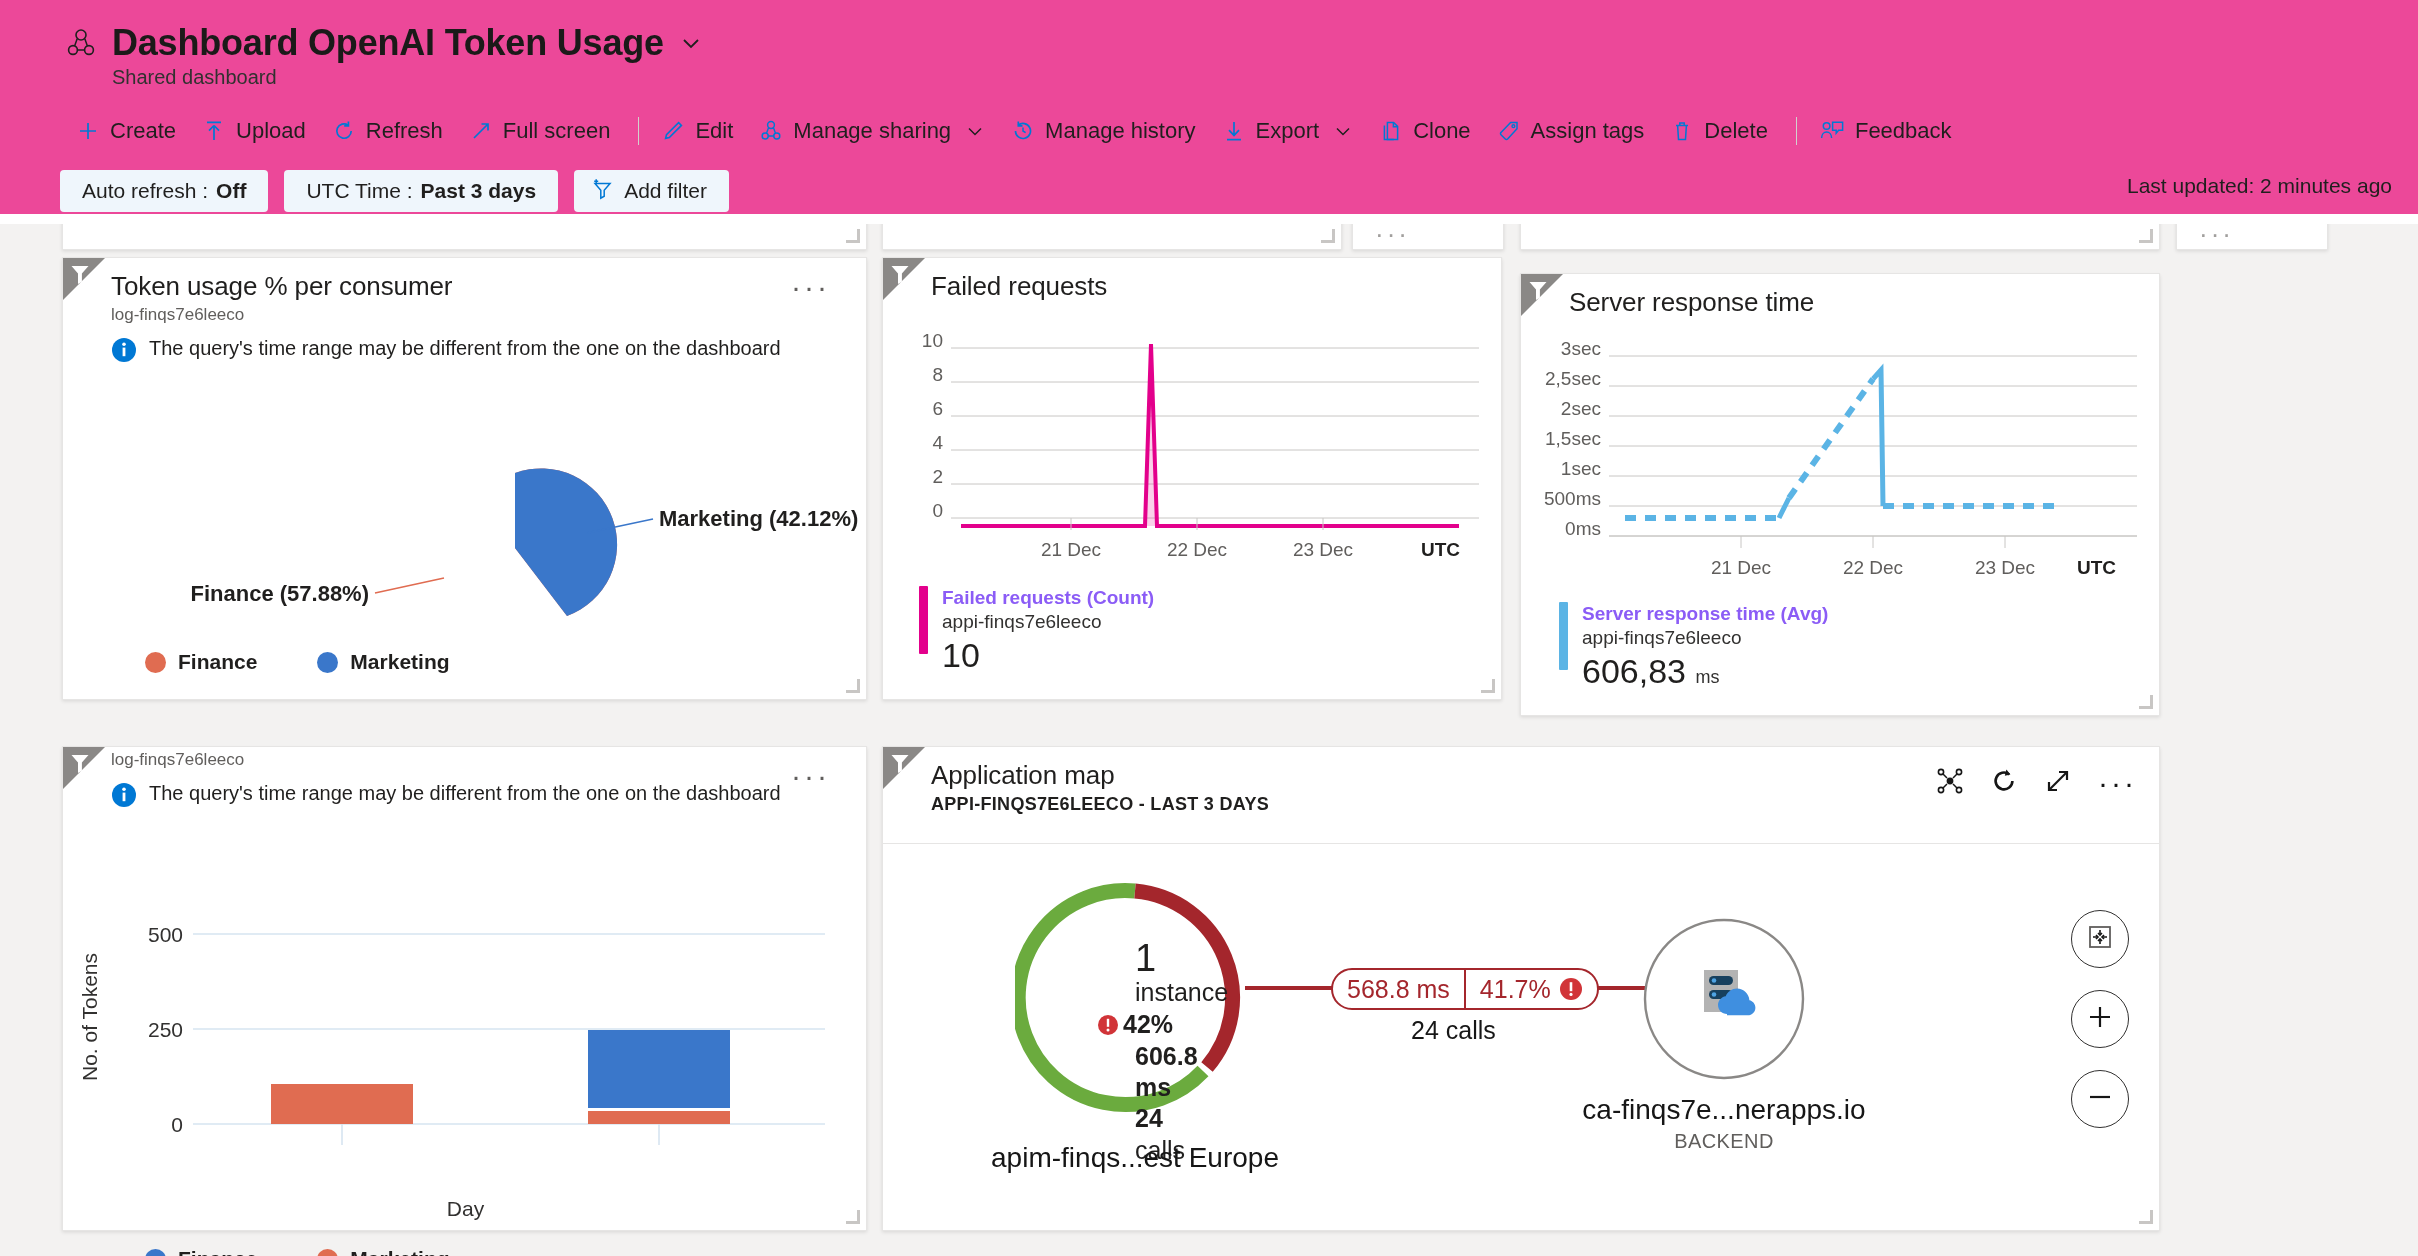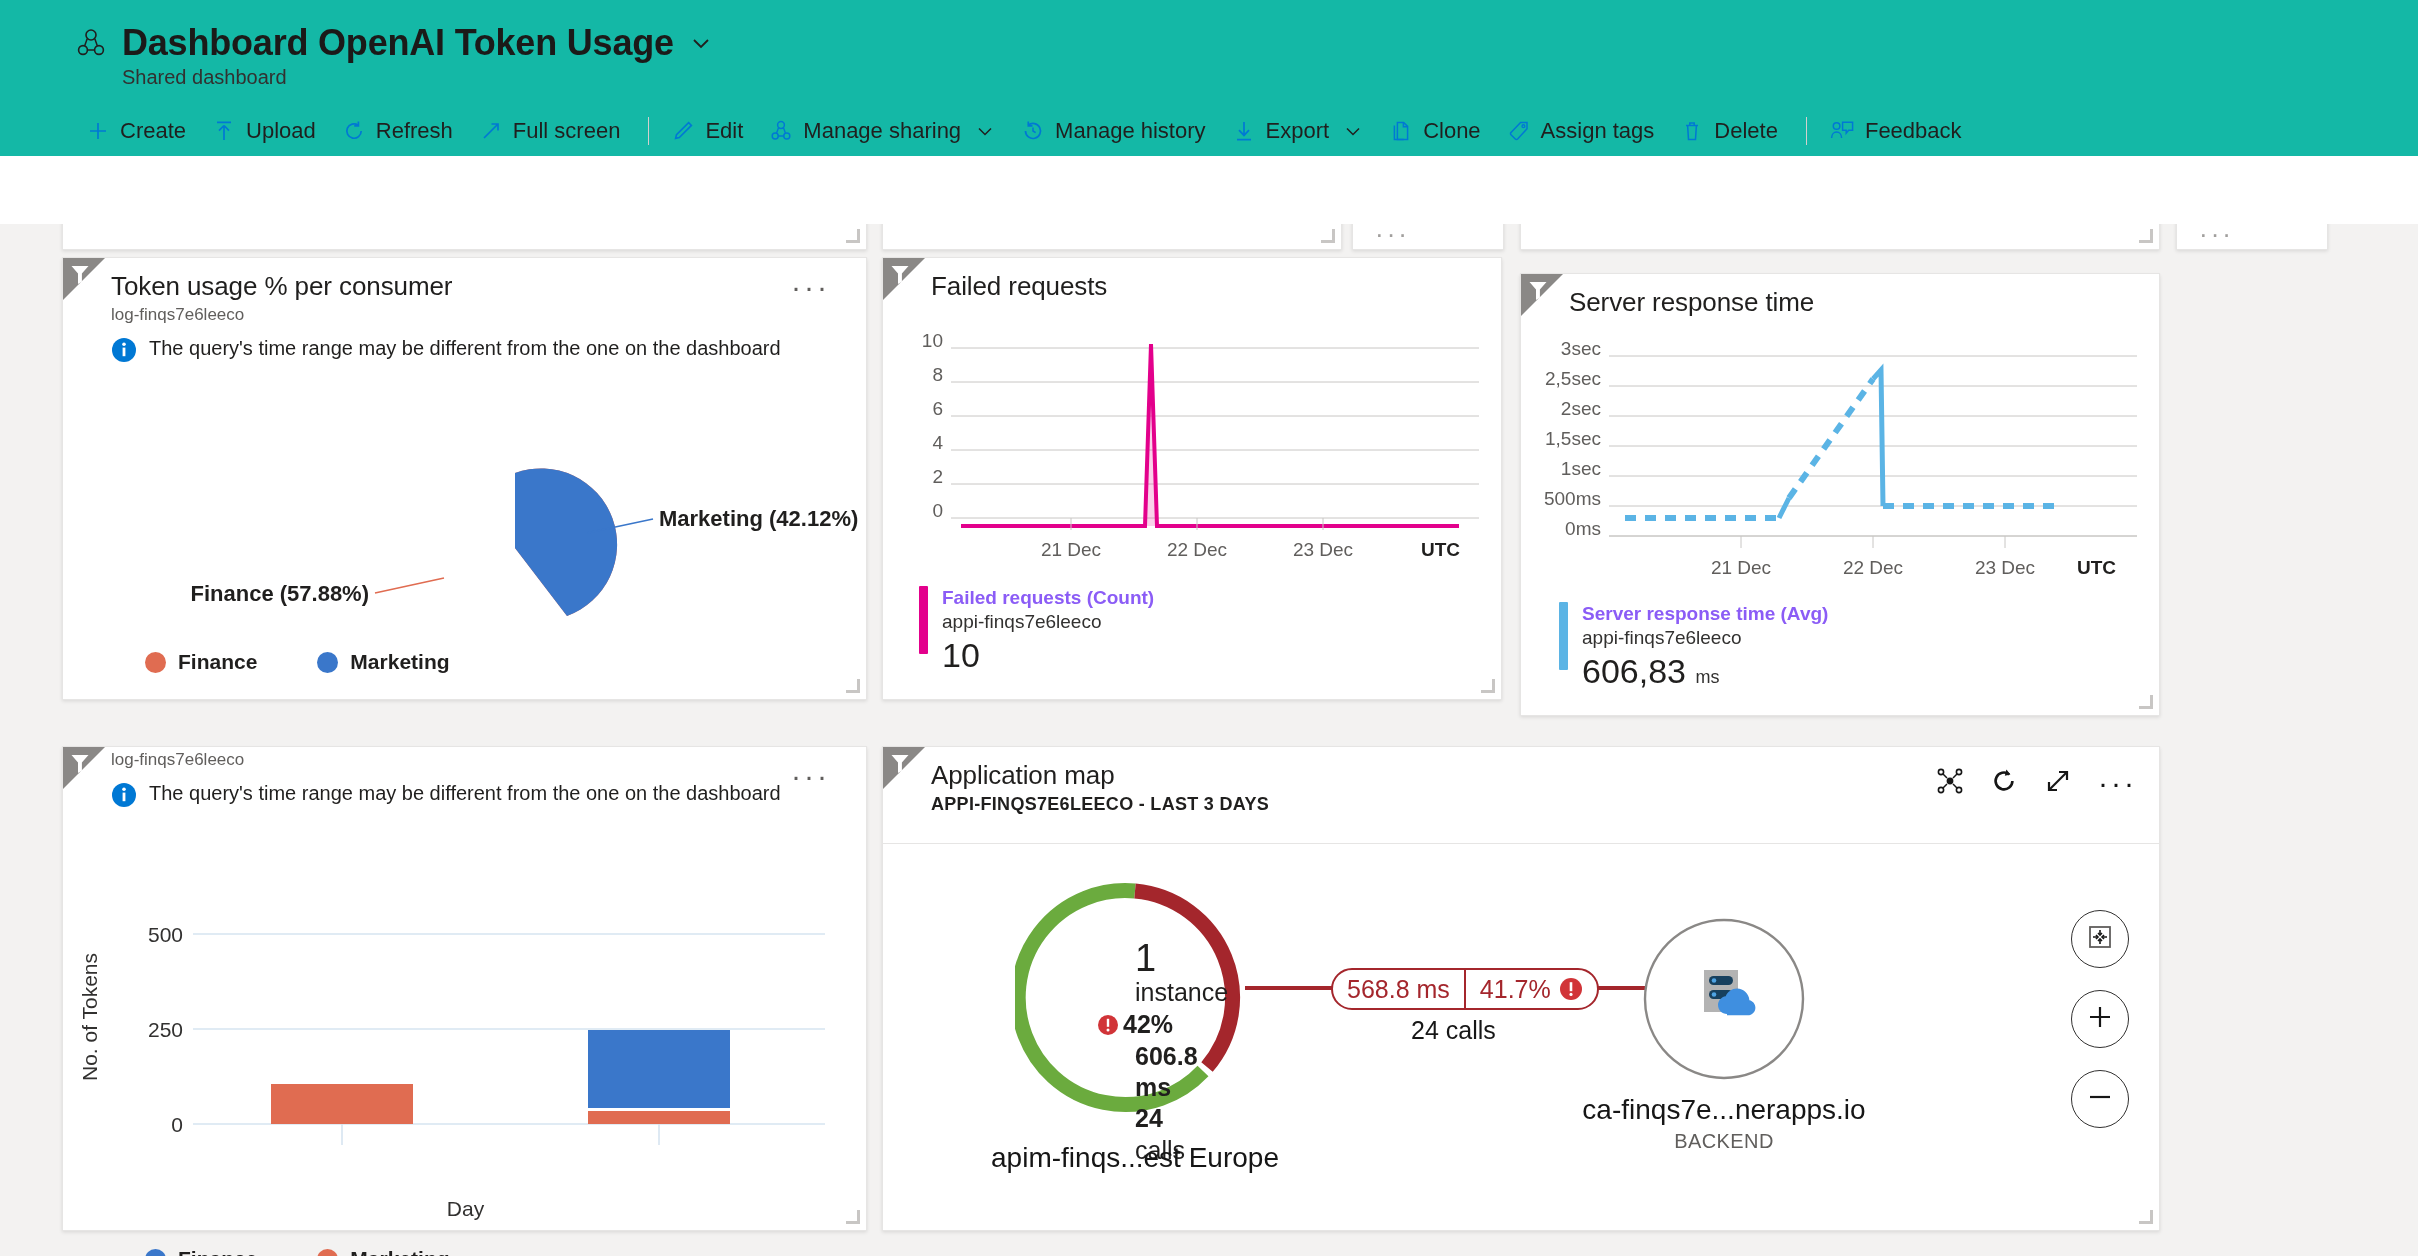--- a/index.html
+++ b/index.html
@@ -5,21 +5,21 @@
   * { box-sizing: border-box; margin:0; padding:0; }
   html,body{ width:2418px; height:1256px; overflow:hidden; }
   body{
     font-family: "Liberation Sans", sans-serif;
     background:#ffffff;
     color:#161616;
     -webkit-font-smoothing:antialiased;
   }
 
   
-  .page-header{ padding:22px 0 0 12px; background:#14b8a6; position:relative; z-index:5; }
+  .page-header{ padding:22px 0 0 2px; background:#ec4899; position:relative; z-index:5; }
   .title-row{ display:flex; align-items:center; gap:14px; padding-left:62px; }
   .dash-glyph{ width:34px; height:34px; flex:0 0 34px; display:block; }
   .dash-title{
     font-size:36px; font-weight:600; letter-spacing:-0.2px; color:#1b1a19;
     white-space:nowrap;
   }
   .chev-title{ width:26px;height:26px;display:block;flex:0 0 26px; }
   .subtitle{ padding-left:110px; font-size:20px; color:#323130; margin-top:2px; }
 
   
@@ -303,20 +303,40 @@
         <svg width="26" height="24" viewBox="0 0 26 24">
           <circle cx="7.6" cy="7" r="3.3" fill="none" stroke="#0078d4" stroke-width="1.5"></circle>
           <path d="M2.6 19c0-3.6 2.3-6 5-6s5 2.4 5 6" fill="none" stroke="#0078d4" stroke-width="1.5"></path>
           <path d="M13.6 3.2h10v8h-4l-2.4 3v-3h-3.6z" fill="none" stroke="#0078d4" stroke-width="1.5"></path>
         </svg>
       </span>
       <span>Feedback</span>
     </div>
   </div>
 
+  <div class="filterbar">
+    <div class="pill">
+      <span>Auto refresh : </span>
+      <b>Off</b>
+    </div>
+    <div class="pill">
+      <span>UTC Time : </span>
+      <b>Past 3 days</b>
+    </div>
+    <div class="pill addfilter">
+      <span>
+        <svg width="26" height="24" viewBox="0 0 26 24">
+          <path d="M5 6.6h15l-5.8 6.6v6l-3.4 2v-8z" fill="none" stroke="#0078d4" stroke-width="1.5"></path>
+          <path d="M4.2 4.2h4M6.2 2.2v4" stroke="#0078d4" stroke-width="1.5" fill="none"></path>
+        </svg>
+      </span>
+      <span>Add filter</span>
+    </div>
+    <div class="lastupdated">Last updated: 2 minutes ago</div>
+  </div>
 </div>
 
 <div class="canvas">
 
   <div class="tile-partial" style="left:62px; top:-70px; width:805px; height:96px;">
     <div class="grip"></div>
   </div>
   <div class="tile-partial" style="left:882px; top:-70px; width:460px; height:96px;">
     <div class="grip"></div>
   </div>

